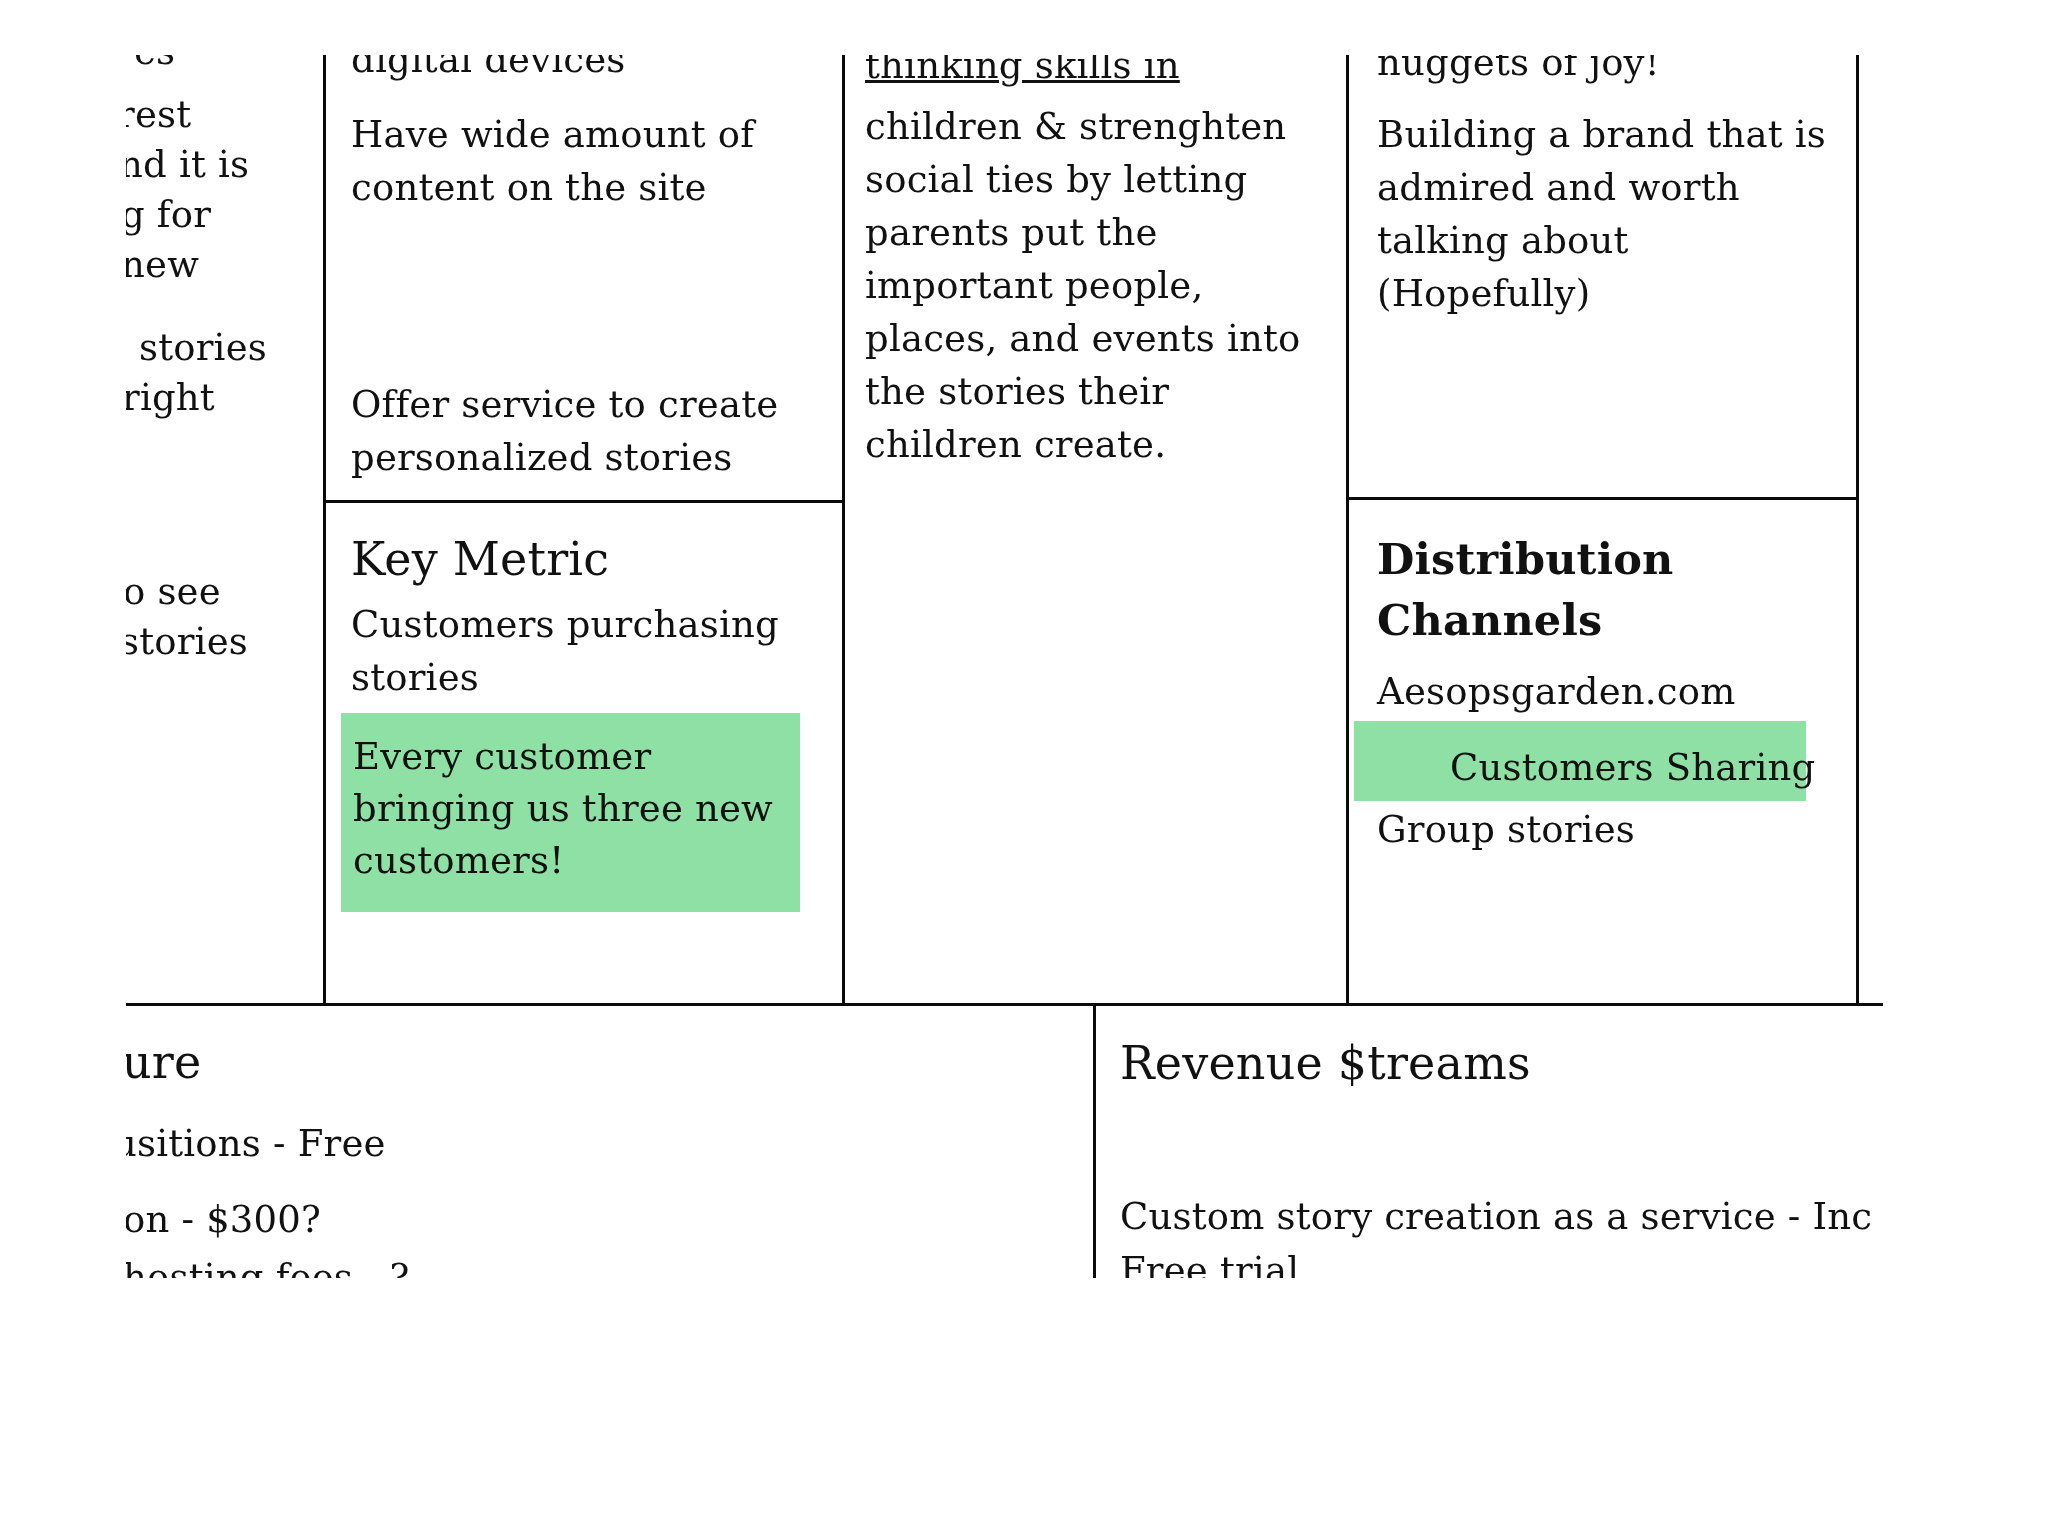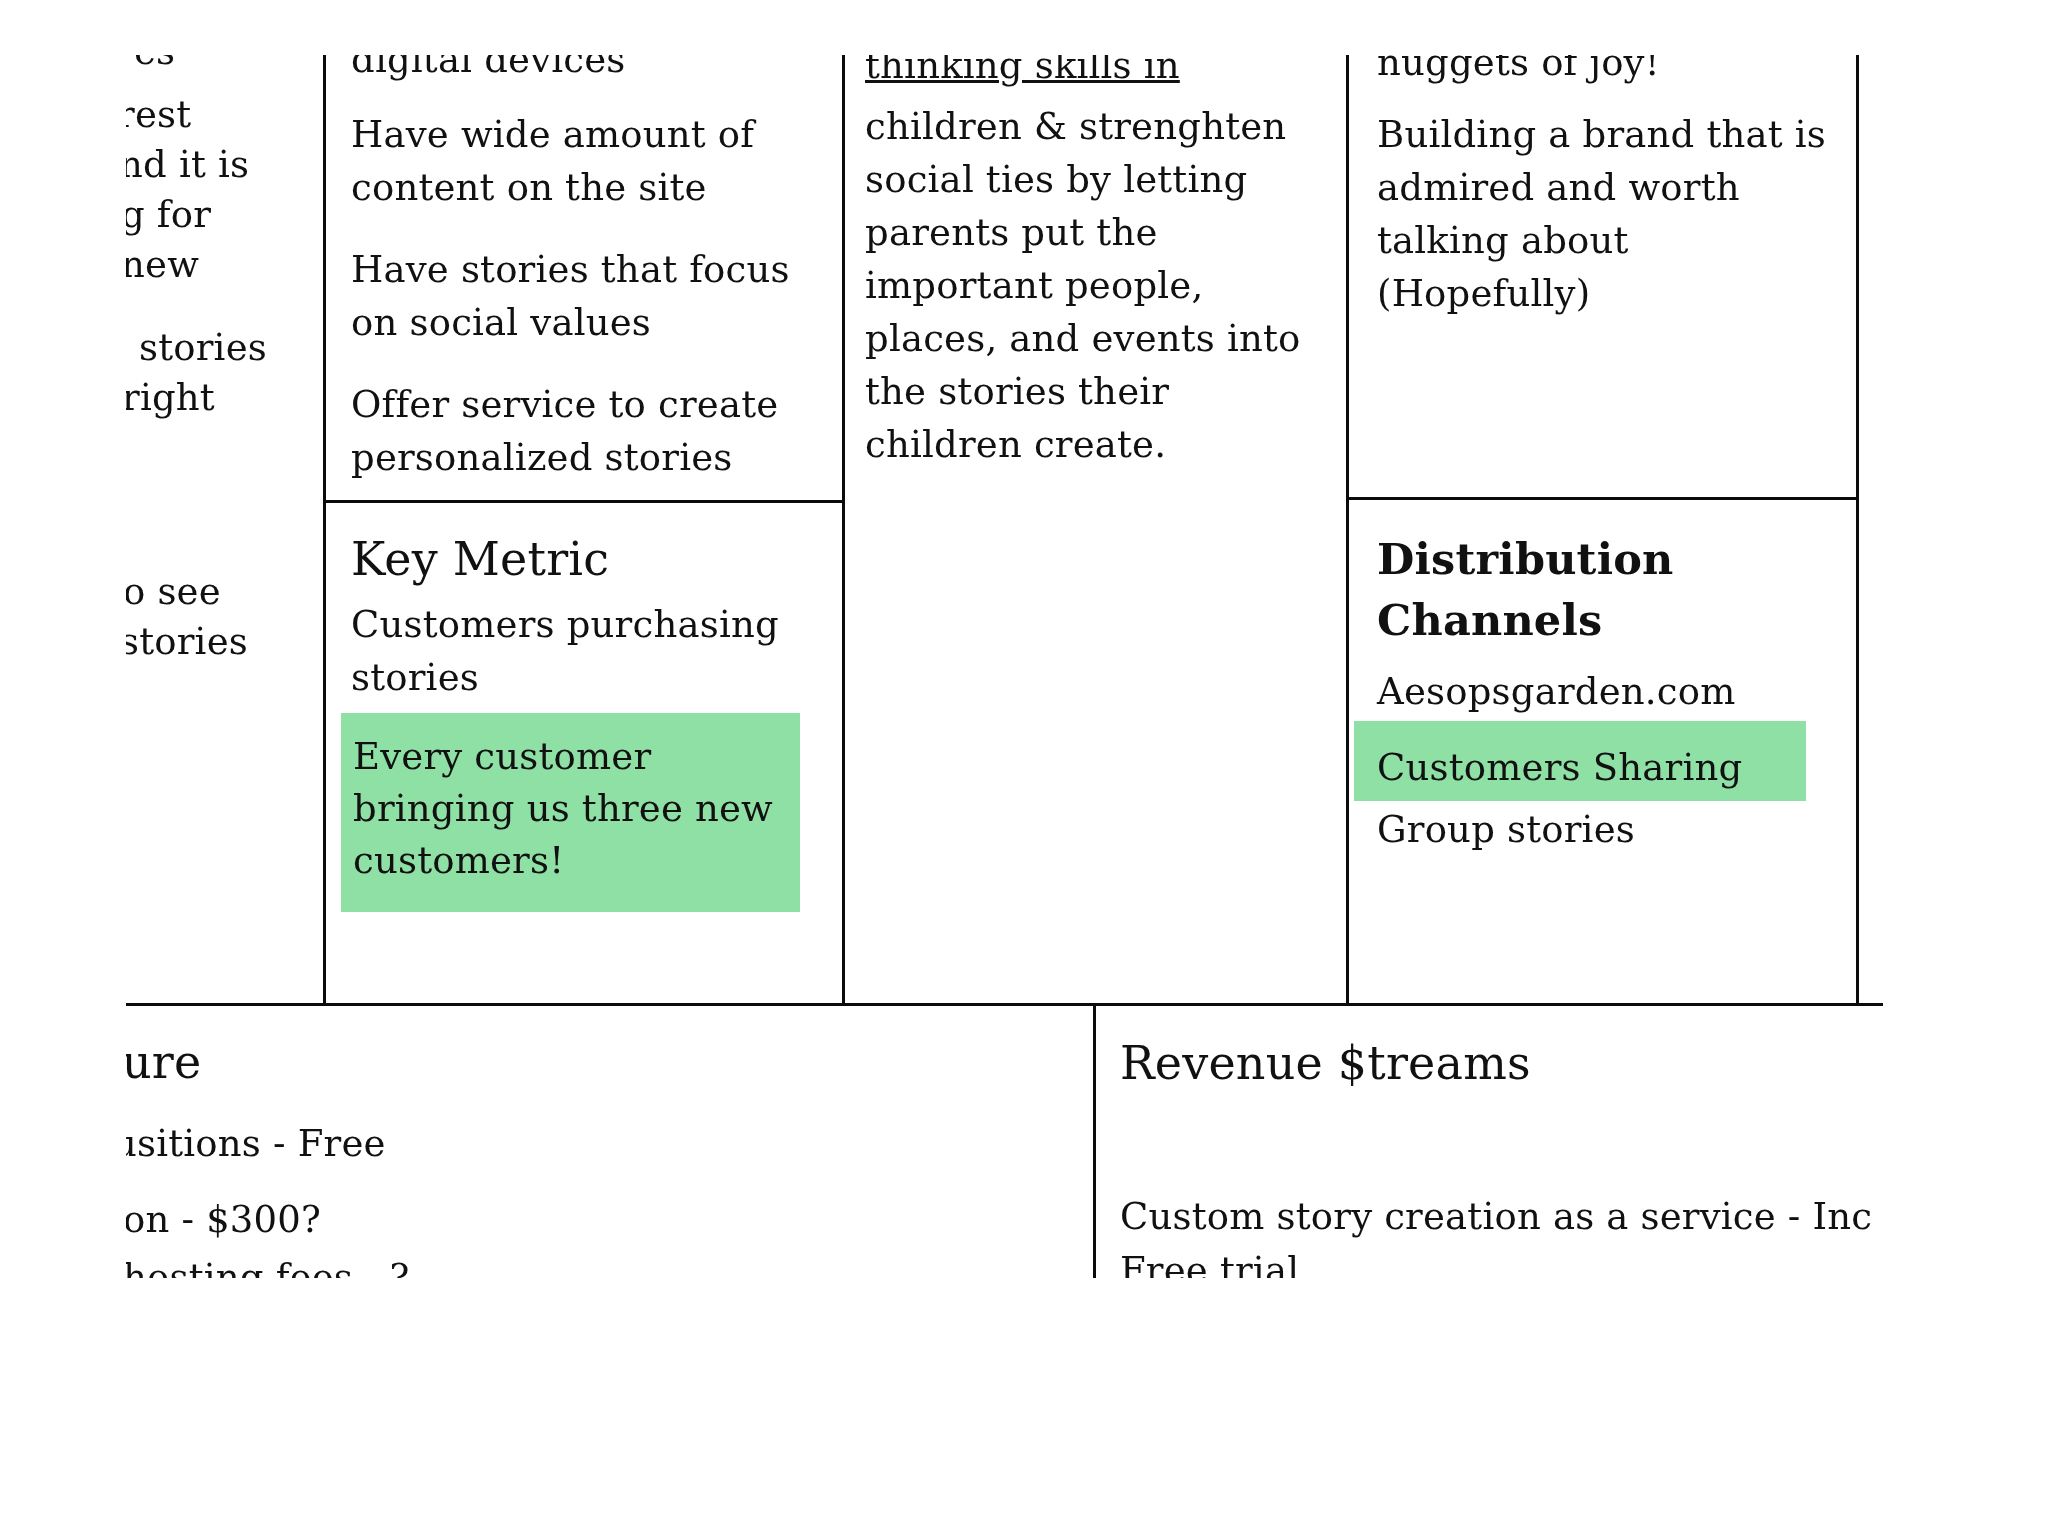--- a/index.html
+++ b/index.html
@@ -64,22 +64,20 @@
     <div class="txt" style="left:-5px;top:133px;">g for</div>
     <div class="txt" style="left:-5px;top:183px;">new</div>
     <div class="txt" style="left:13px;top:266px;">stories</div>
     <div class="txt" style="left:-4px;top:316px;">right</div>
     <div class="txt" style="left:-3px;top:510px;">o see</div>
     <div class="txt" style="left:-6px;top:560px;">stories</div>
 
     <div class="txt" style="left:225px;top:-22px;">digital devices</div>
     <div class="txt" style="left:225px;top:53px;">Have wide amount of
 content on the site</div>
-    <div class="txt" style="left:225px;top:188px;">Have stories that focus
-on social values</div>
     <div class="txt" style="left:225px;top:323px;">Offer service to create
 personalized stories</div>
 
     <div class="txt hd" style="left:225px;top:478px;">Key Metric</div>
     <div class="txt" style="left:225px;top:543px;">Customers purchasing
 stories</div>
     <div class="hl" style="left:215px;top:658px;width:459px;height:199px;"></div>
     <div class="txt hl-txt" style="left:227px;top:676px;">Every customer
 bringing us three new
 customers!</div>
@@ -96,21 +94,21 @@
     <div class="txt" style="left:1251px;top:-19px;">nuggets of joy!</div>
     <div class="txt" style="left:1251px;top:53px;">Building a brand that is
 admired and worth
 talking about
 (Hopefully)</div>
 
     <div class="txt hd2" style="left:1251px;top:474px;">Distribution
 Channels</div>
     <div class="txt" style="left:1251px;top:610px;">Aesopsgarden.com</div>
     <div class="hl" style="left:1228px;top:666px;width:452px;height:80px;"></div>
-    <div class="txt" style="left:1251px;top:686px;">Customers Sharing</div>
+    <div class="txt" style="left:1324px;top:686px;">Customers Sharing</div>
     <div class="txt" style="left:1251px;top:748px;">Group stories</div>
 
     <div class="txt hd" style="left:-4px;top:981px;">ure</div>
     <div class="txt" style="left:-13px;top:1062px;">usitions - Free</div>
     <div class="txt" style="left:-3px;top:1138px;">on - $300?</div>
     <div class="txt" style="left:-3px;top:1196px;">hosting fees - ?</div>
 
     <div class="txt hd" style="left:994px;top:982px;">Revenue $treams</div>
     <div class="txt" style="left:994px;top:1135px;text-align:center;">Custom story creation as a service - Inc</div>
     <div class="txt" style="left:994px;top:1189px;">Free trial</div>

